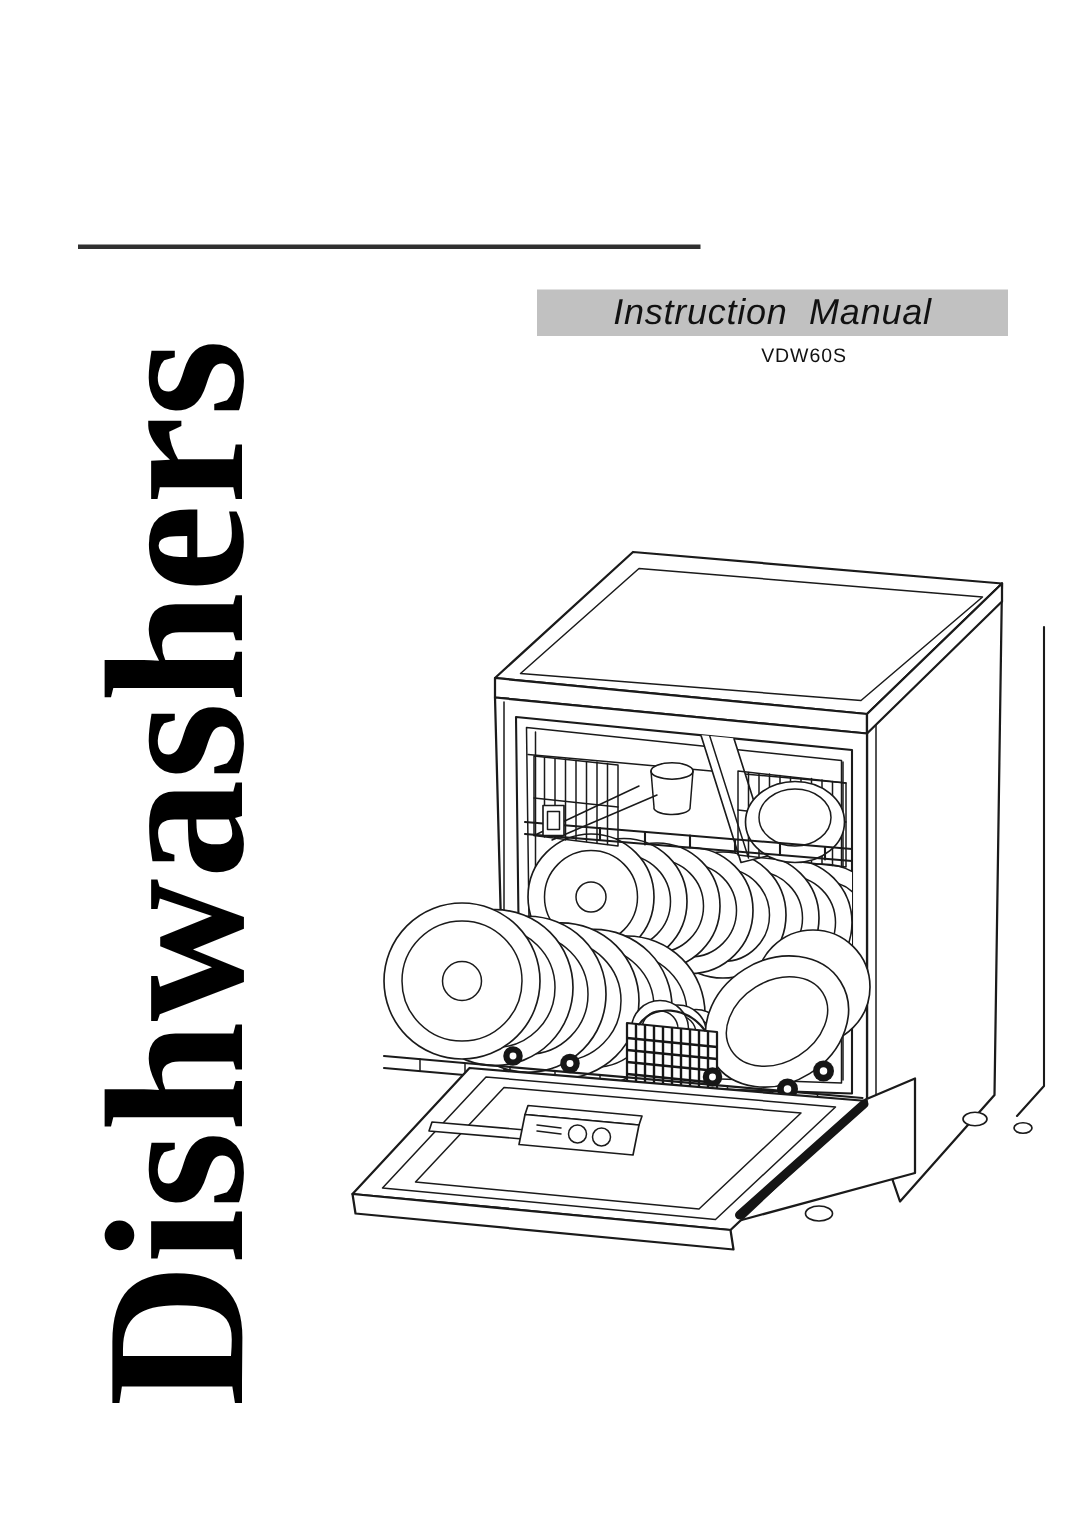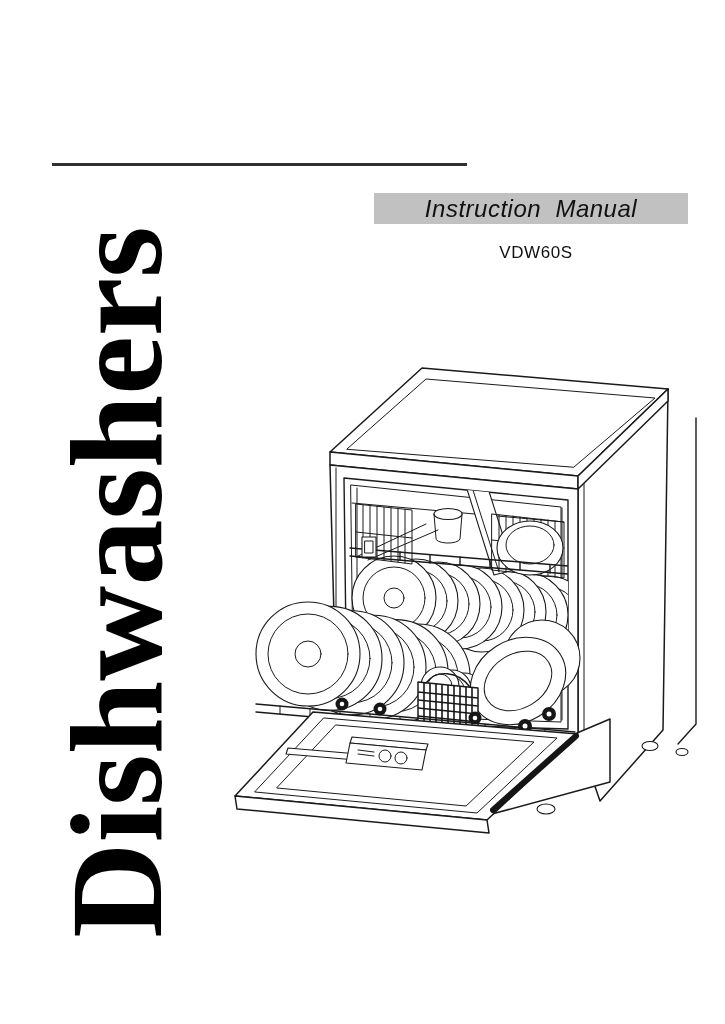--- a/index.html
+++ b/index.html
@@ -9,32 +9,32 @@
   body{
     width:725px;height:1024px;position:relative;overflow:hidden;
     background:var(--page-bg);
     font-family:"Liberation Sans",sans-serif;
   }
   .top-rule{
     position:absolute;left:52px;top:163px;width:415px;height:2.5px;
     background:var(--rule);
   }
   .banner{
-    position:absolute;left:374px;top:193px;width:314px;height:31px;
+    position:absolute;left:358px;top:193px;width:314px;height:31px;
     background:var(--banner-bg);
     display:flex;align-items:center;justify-content:center;
   }
   .banner-label{
     font-family:"Liberation Sans",sans-serif;
     font-style:italic;font-size:24px;font-weight:400;color:var(--text);
     letter-spacing:0.5px;white-space:pre;
   }
   .model-label{
-    position:absolute;left:436px;top:243px;width:200px;text-align:center;
-    font-size:17px;color:var(--text);letter-spacing:0.6px;
+    position:absolute;left:436px;top:229px;width:200px;text-align:center;
+    font-size:13px;color:var(--text);letter-spacing:0.6px;
   }
   .side-title{
     position:absolute;left:-293px;top:497px;width:820px;height:170px;
     transform:rotate(-90deg);
     text-align:center;line-height:170px;
     font-family:"Liberation Serif","DejaVu Serif",serif;
     font-weight:700;font-size:132px;color:#000;
     letter-spacing:0px;white-space:nowrap;
   }
   .illustration{

